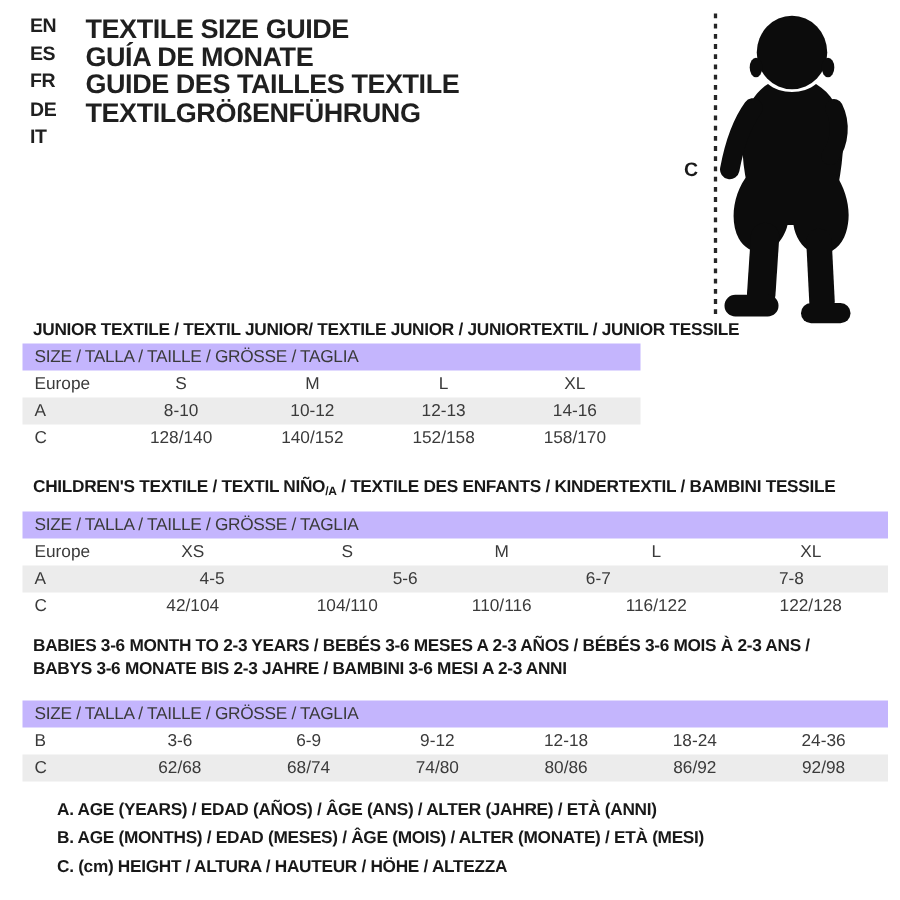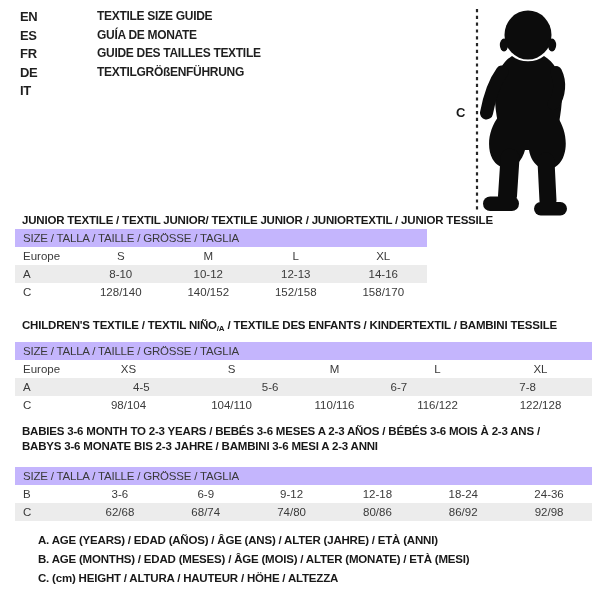--- a/index.html
+++ b/index.html
@@ -5,21 +5,21 @@
   * { box-sizing: border-box; margin: 0; padding: 0; }
   html, body { width: 600px; height: 600px; background: #ffffff; }
   body { font-family: "Liberation Sans", "DejaVu Sans", sans-serif; color: #1f1f1f; position: relative; overflow: hidden; }
 
   .page { position: absolute; inset: 0; width: 600px; height: 600px; background: #fff; }
 
   
   .lang-block { position: absolute; top: 9px; left: 20px; }
   .lang-row { display: flex; height: 18.5px; }
   .lang-code { width: 37px; font-weight: bold; font-size: 13px; letter-spacing: -0.3px; }
-  .lang-title { font-weight: bold; font-size: 12px; letter-spacing: -0.3px; white-space: nowrap; margin-left: 40px; }
+  .lang-title { font-weight: bold; font-size: 18px; letter-spacing: -0.3px; white-space: nowrap; }
 
   
   .figure { position: absolute; top: 4px; left: 452px; width: 148px; height: 212px; }
   .figure svg { position: absolute; top: 0; left: 16px; }
   .measure-label { position: absolute; left: 4px; top: 101px; font-weight: bold; font-size: 13px; color: #1a1a1a; }
 
   
   .tbl { position: absolute; left: 15px; }
   .tbl-title { position: relative; left: 7px; font-weight: bold; font-size: 11.5px; letter-spacing: -0.2px; white-space: nowrap; line-height: 14px; color: #181818; font-stretch: semi-condensed; }
   .tbl-title .sub { font-size: 8px; vertical-align: -2px; }
@@ -127,21 +127,21 @@
     </div>
     <div class="trow shaded">
       <span class="tcell-label">A</span>
       <span class="tcell">4-5</span>
       <span class="tcell">5-6</span>
       <span class="tcell">6-7</span>
       <span class="tcell">7-8</span>
     </div>
     <div class="trow">
       <span class="tcell-label">C</span>
-      <span class="tcell">98/104</span>
+      <span class="tcell">42/104</span>
       <span class="tcell">104/110</span>
       <span class="tcell">110/116</span>
       <span class="tcell">116/122</span>
       <span class="tcell">122/128</span>
     </div>
   </div>
 
   <div class="tbl tbl-babies">
     <div class="tbl-title"><span>BABIES 3-6 MONTH TO 2-3 YEARS / BEBÉS 3-6 MESES A 2-3 AÑOS / BÉBÉS 3-6 MOIS À 2-3 ANS /</span><br><span>BABYS 3-6 MONATE BIS 2-3 JAHRE / BAMBINI 3-6 MESI A 2-3 ANNI</span></div>
     <div class="size-bar">SIZE / TALLA / TAILLE / GRÖSSE / TAGLIA</div>

